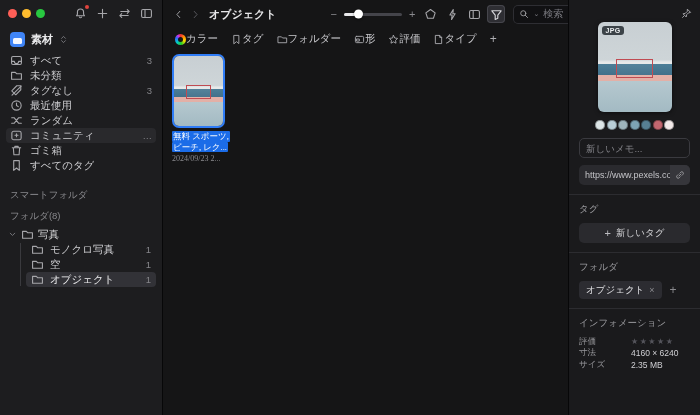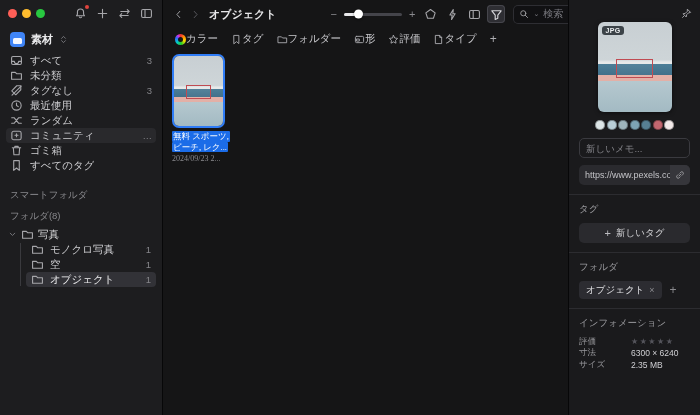--- a/index.html
+++ b/index.html
@@ -408,21 +408,21 @@
 
     <div class="divider"></div>
     <div class="sec-h">インフォメーション</div>
     <div class="info">
       <div class="info-row">
         <span class="k">評価</span>
         <span class="v stars">★★★★★</span>
       </div>
       <div class="info-row">
         <span class="k">寸法</span>
-        <span class="v">6300 × 6240</span>
+        <span class="v">4160 × 6240</span>
       </div>
       <div class="info-row">
         <span class="k">サイズ</span>
         <span class="v">2.35 MB</span>
       </div>
 
     </div>
   </aside>
 </div>
 

